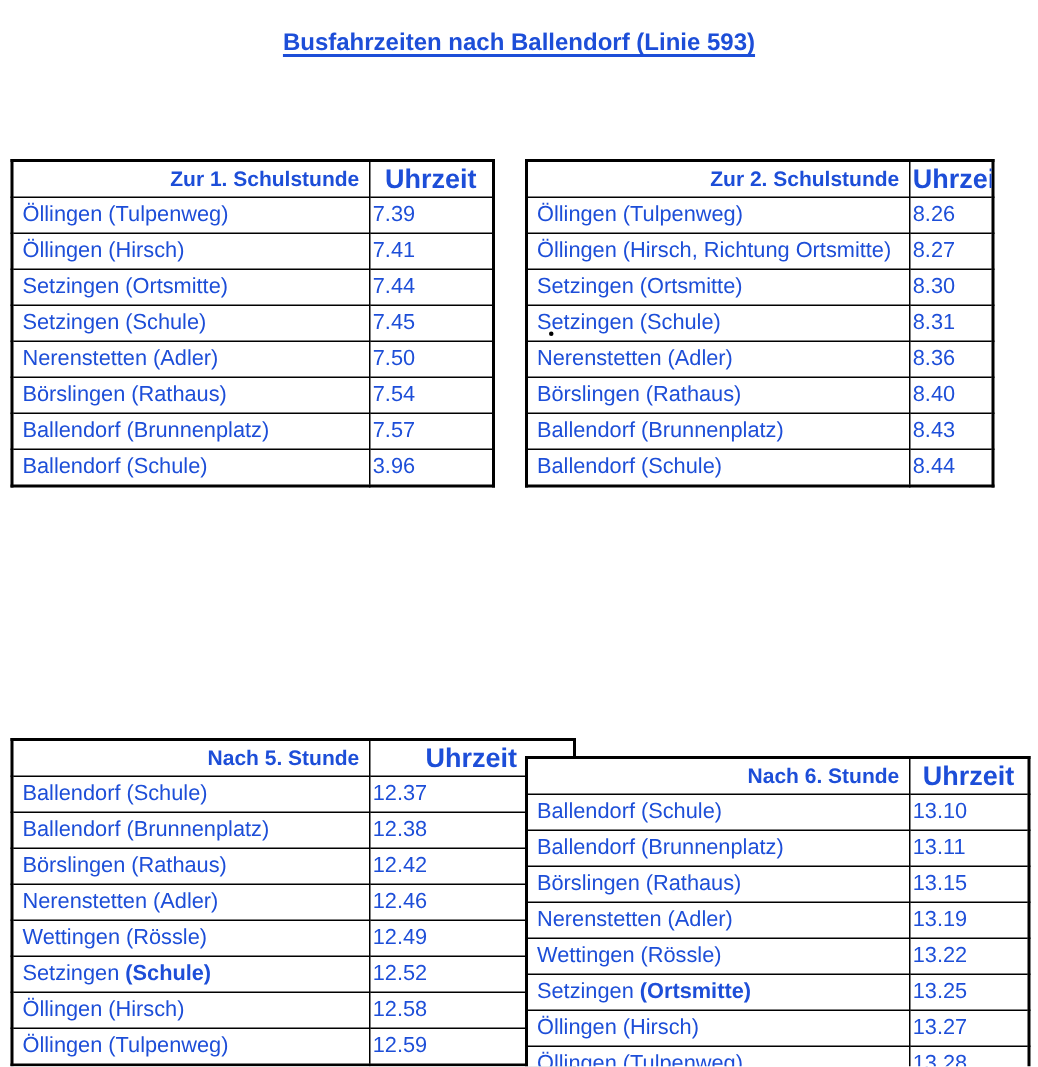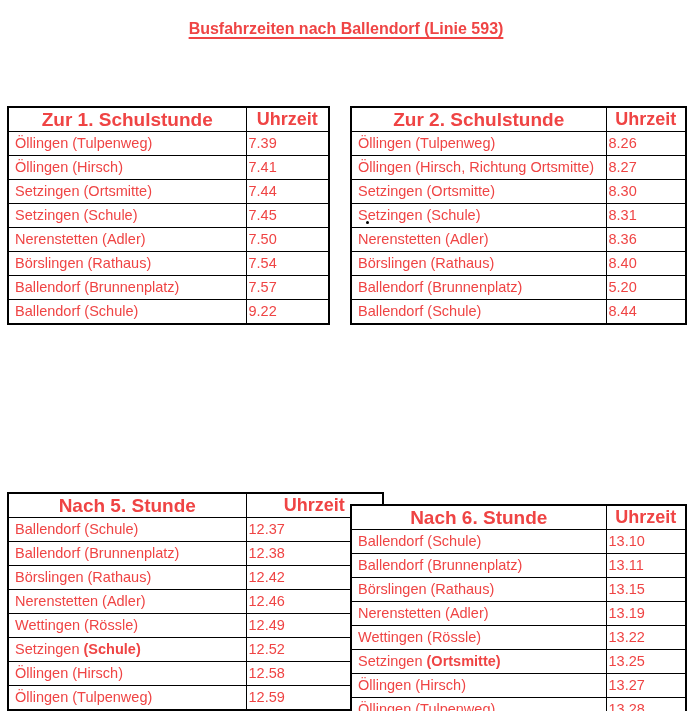--- a/index.html
+++ b/index.html
@@ -2,21 +2,21 @@
 <html><head>
 <meta charset="utf-8">
 <style>
   html, body { margin: 0; padding: 0; background: #ffffff; }
   .page {
     position: relative;
     width: 692px;
     height: 711px;
     background: #ffffff;
     font-family: "Liberation Sans", "DejaVu Sans", sans-serif;
-    color: #ef4444;
+    color: #1d4ed8;
     overflow: hidden;
   }
   .heading {
     position: absolute;
     left: 0;
     width: 692px;
     text-align: center;
     font-size: 16px;
     font-weight: bold;
     line-height: 19px;
@@ -40,35 +40,35 @@
     border: 1px solid #000000;
     height: 23px;
     padding: 0 6px;
     font-size: 14.5px;
     line-height: 23px;
     vertical-align: middle;
     white-space: nowrap;
     overflow: hidden;
   }
   .tt th.stop {
-    text-align: center;
+    text-align: right;
     font-weight: bold;
-    font-size: 19px;
+    font-size: 14px;
   }
   .tt th.time {
     text-align: center;
     font-weight: bold;
     font-size: 18px;
     padding: 0 2px;
   }
   .tt td.time { text-align: left; padding: 0 2px; }
   .b { font-weight: bold; text-align: right; }
 
   #t-zur1  { left: 7px;   top: 106px; width: 323px; }
-  #t-zur2  { left: 350px; top: 106px; width: 337px; }
+  #t-zur2  { left: 350px; top: 106px; width: 313px; }
   #t-nach5 { left: 7px;   top: 492px; width: 377px; }
   #t-nach6 { left: 350px; top: 492px; width: 337px; margin-top: 12px; }
 
   .stray-dot {
     position: absolute;
     left: 366px;
     top: 221px;
     width: 3px;
     height: 3px;
     background: #000000;
@@ -119,21 +119,21 @@
       <tr>
           <td class="stop">Börslingen (Rathaus)</td>
           <td class="time">7.54</td>
         </tr>
       <tr>
           <td class="stop">Ballendorf (Brunnenplatz)</td>
           <td class="time">7.57</td>
         </tr>
       <tr>
           <td class="stop">Ballendorf (Schule)</td>
-          <td class="time">9.22</td>
+          <td class="time">3.96</td>
         </tr>
     </tbody>
   </table>
 
   <table class="tt" id="t-zur2">
     <colgroup>
         <col style="width:255px">
         <col>
       </colgroup>
     <thead>
@@ -162,21 +162,21 @@
       <tr>
           <td class="stop">Nerenstetten (Adler)</td>
           <td class="time">8.36</td>
         </tr>
       <tr>
           <td class="stop">Börslingen (Rathaus)</td>
           <td class="time">8.40</td>
         </tr>
       <tr>
           <td class="stop">Ballendorf (Brunnenplatz)</td>
-          <td class="time">5.20</td>
+          <td class="time">8.43</td>
         </tr>
       <tr>
           <td class="stop">Ballendorf (Schule)</td>
           <td class="time">8.44</td>
         </tr>
     </tbody>
   </table>
 
 
   <table class="tt" id="t-nach5">

